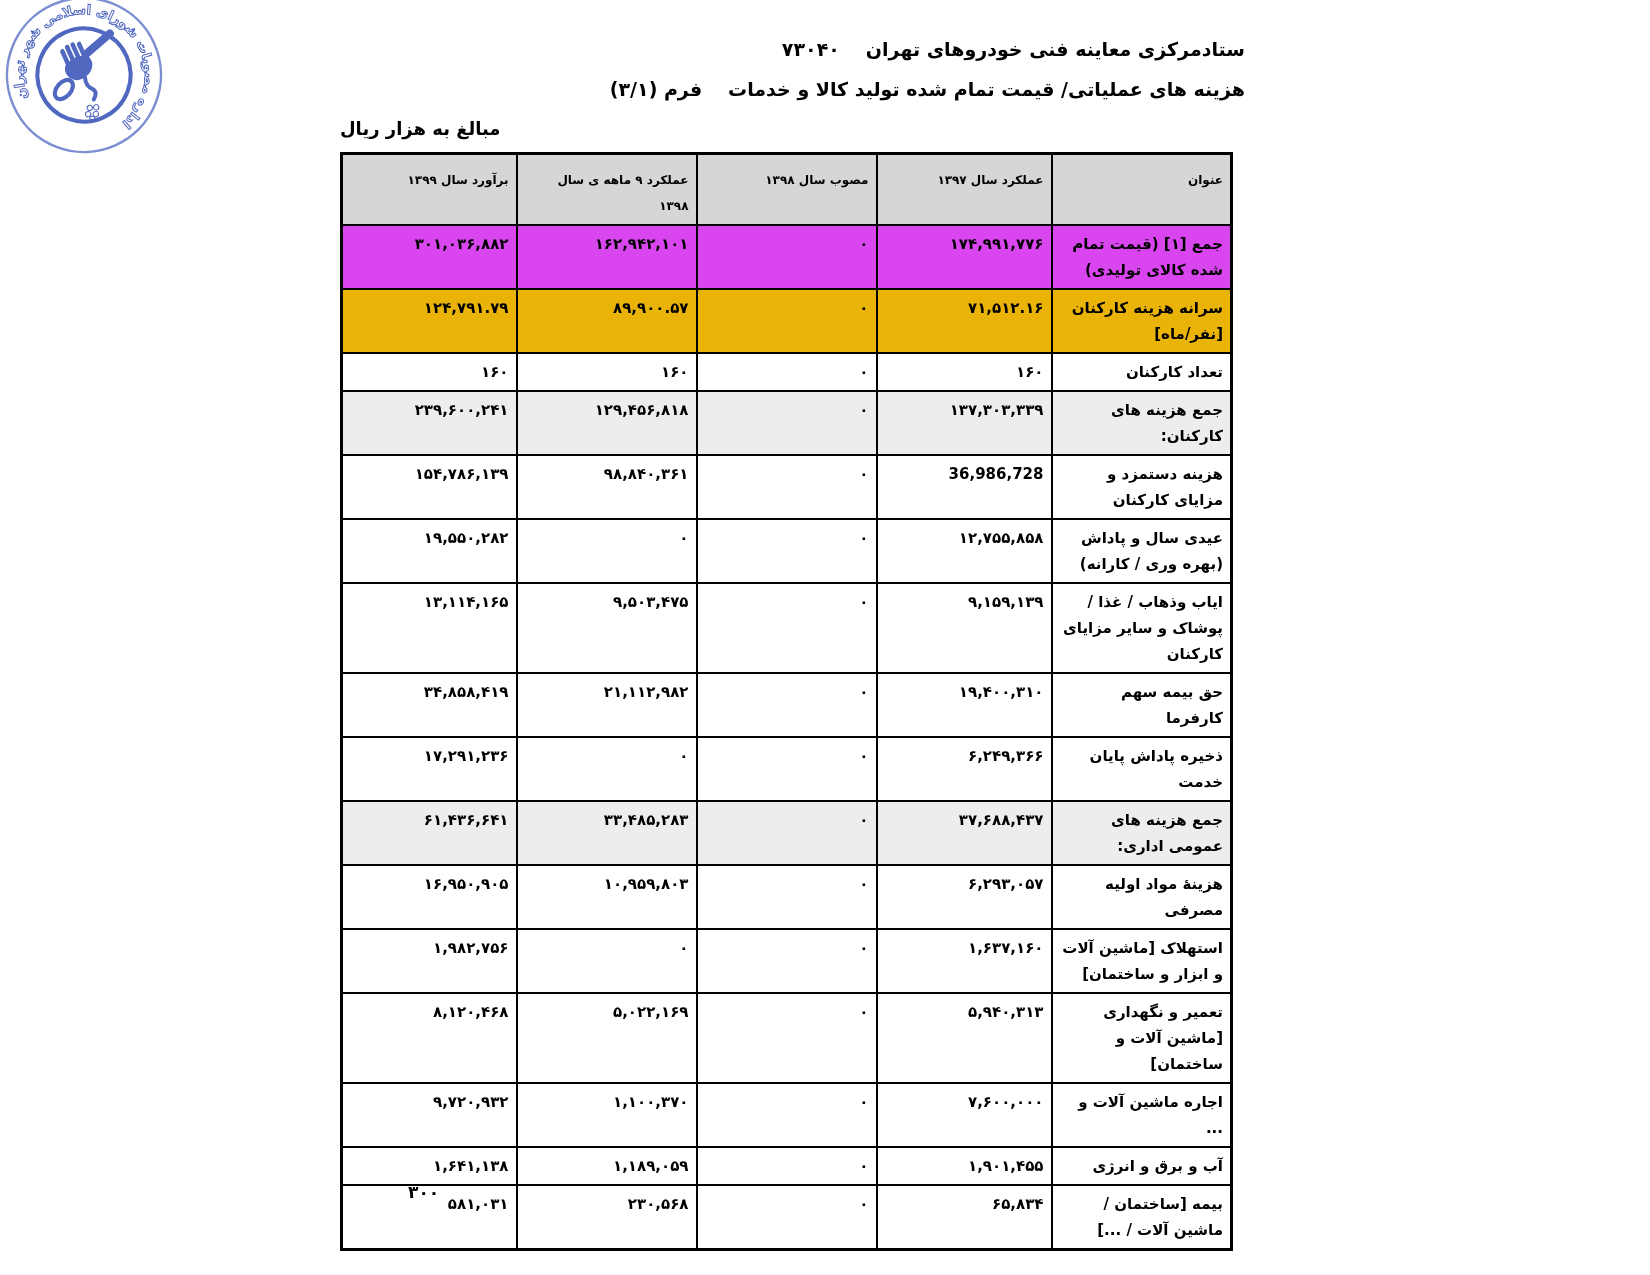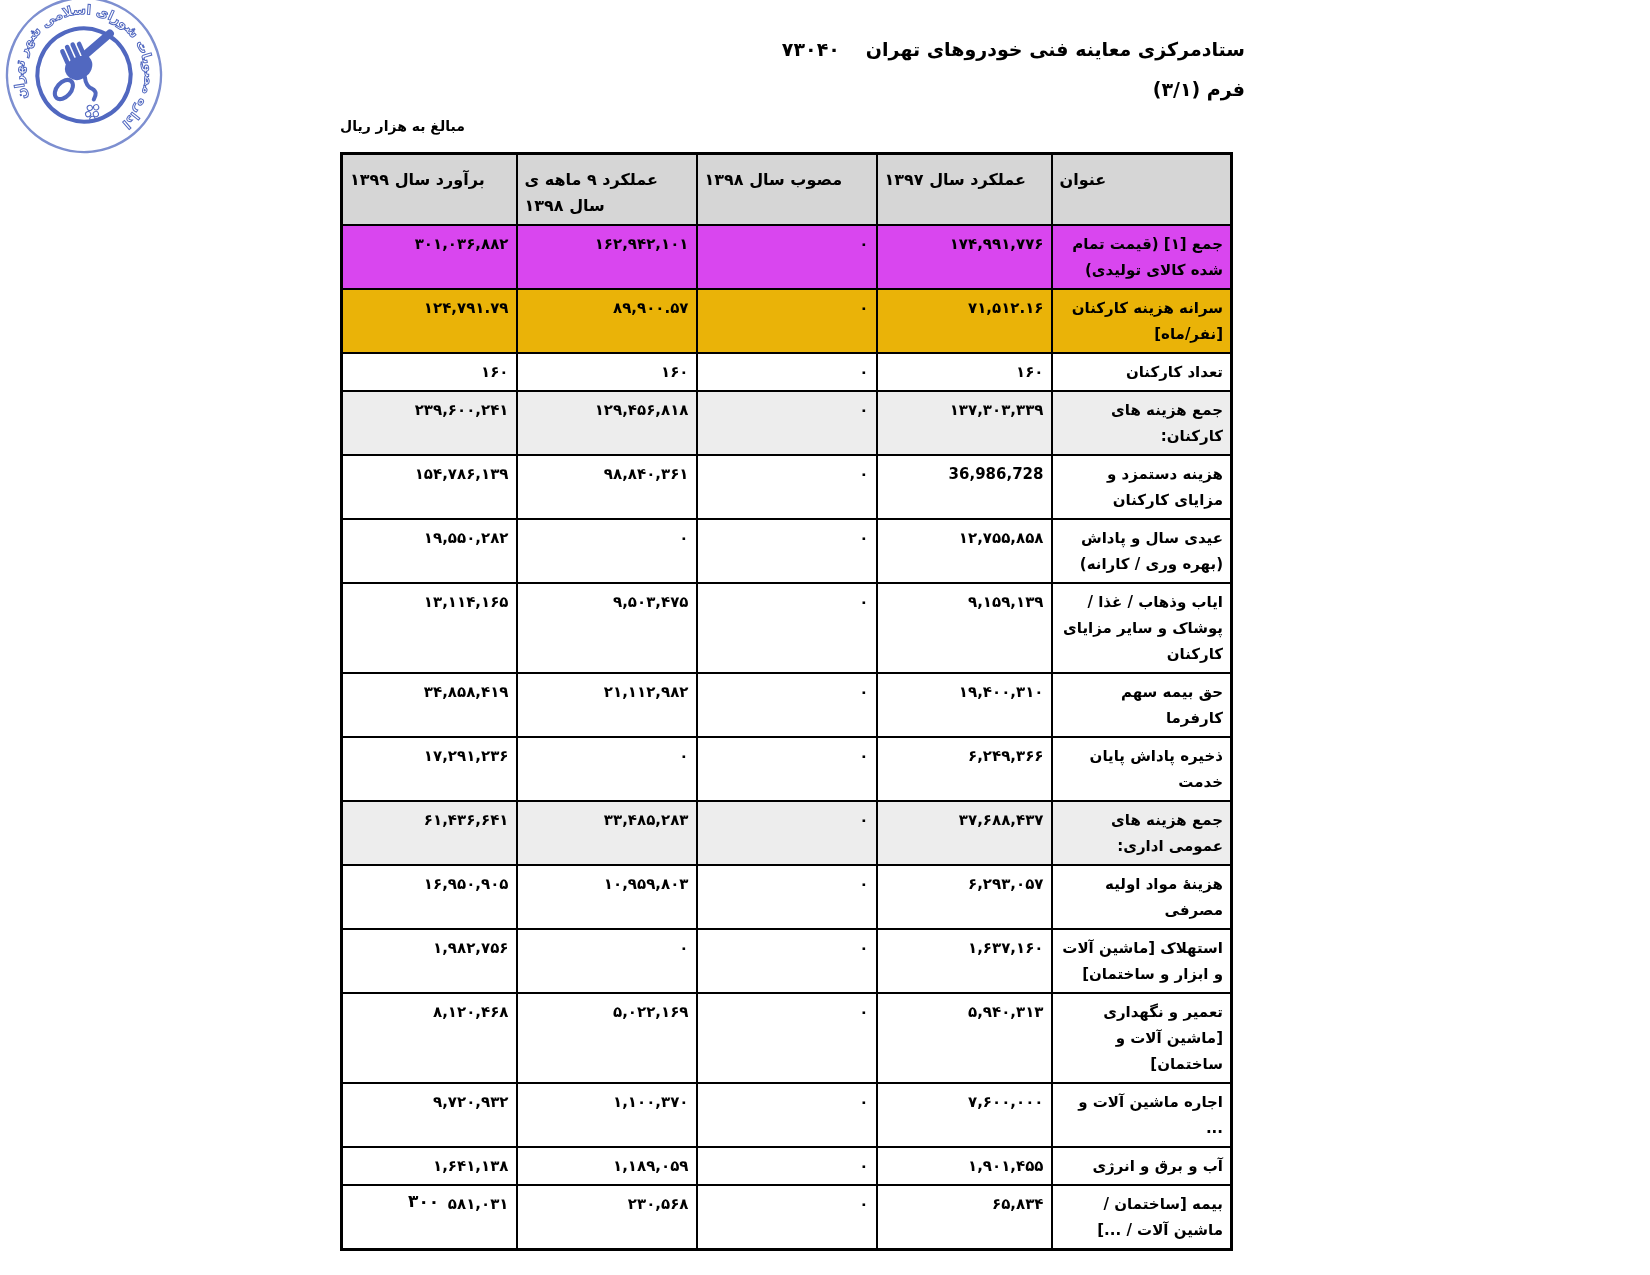--- a/index.html
+++ b/index.html
@@ -21,44 +21,44 @@
   .stamp .fill { fill:var(--stamp-color); stroke:none; }
   .stamp text { fill:var(--stamp-color); stroke:none;
     font-family:"DejaVu Sans", sans-serif; font-size:13px; font-weight:bold; }
 
   
   .header-block { position:absolute; top:40px; right:405px; text-align:right; }
   .header-line { direction:rtl; display:flex; justify-content:flex-start;
     gap:26px; font-size:19px; font-weight:bold; line-height:1; }
   .header-line + .header-line { margin-top:21px; }
   .unit-note { position:absolute; left:340px; top:118px;
-    font-size:14px; font-weight:bold; direction:rtl; }
+    font-size:18px; font-weight:bold; direction:rtl; }
 
   
   .tbl-wrap { position:absolute; left:340px; top:152px; width:890px; }
   table { border-collapse:collapse; width:890px; direction:rtl;
     border:3px solid #000; table-layout:fixed; }
   th,td { border:2px solid #000; font-weight:bold; vertical-align:top;
     padding:5px 7px; line-height:26px; }
-  th { background:#d6d6d6; text-align:left; font-size:16px; height:68px;
+  th { background:#d6d6d6; text-align:right; font-size:12px; height:68px;
     vertical-align:top; padding-top:12px; }
   td { font-size:15px; text-align:right; height:38px; }
   col.c-title { width:180px; } col.c-1397 { width:175px; }
   col.c-1398a { width:180px; } col.c-9m { width:180px; }
   col.c-1399 { width:175px; }
   tr.bg-gray td { background:#d946ef; }
   tr.bg-darkgray td { background:#eab308; }
   tr.bg-lightgray td { background:#ededed;text-align:right; }
   tr.bg-white td { background:#ffffff; }
   td.title-cell { text-align:right;margin-left:40px; }
   td.num-cell { text-align:right; }
 
   
   .page-number { position:absolute; left:408px; top:1182px;
-    font-size:17px; font-weight:bold; direction:rtl;margin-top:9px; }
+    font-size:17px; font-weight:bold; direction:rtl; }
 </style>
 </head>
 <body>
 
 <div class="page">
 
   <svg class="stamp" viewBox="0 0 160 160">
     <circle cx="80" cy="80" r="76" stroke-width="2.5" opacity="0.75"></circle>
     <circle cx="80" cy="80" r="46" stroke-width="4"></circle>
     <defs>
@@ -82,20 +82,21 @@
       </g>
     </g>
   </svg>
 
   <div class="header-block">
     <div class="header-line">
       <span>ستادمرکزی معاینه فنی خودروهای تهران</span>
       <span>۷۳۰۴۰</span>
     </div>
     <div class="header-line">
+      <span>هزینه های عملیاتی/ قیمت تمام شده تولید کالا و خدمات</span>
       <span>فرم (۳/۱)</span>
     </div>
   </div>
 
   <div class="unit-note">مبالغ به هزار ریال</div>
 
   <div class="tbl-wrap">
     <table>
       <colgroup>
         <col class="c-title">

